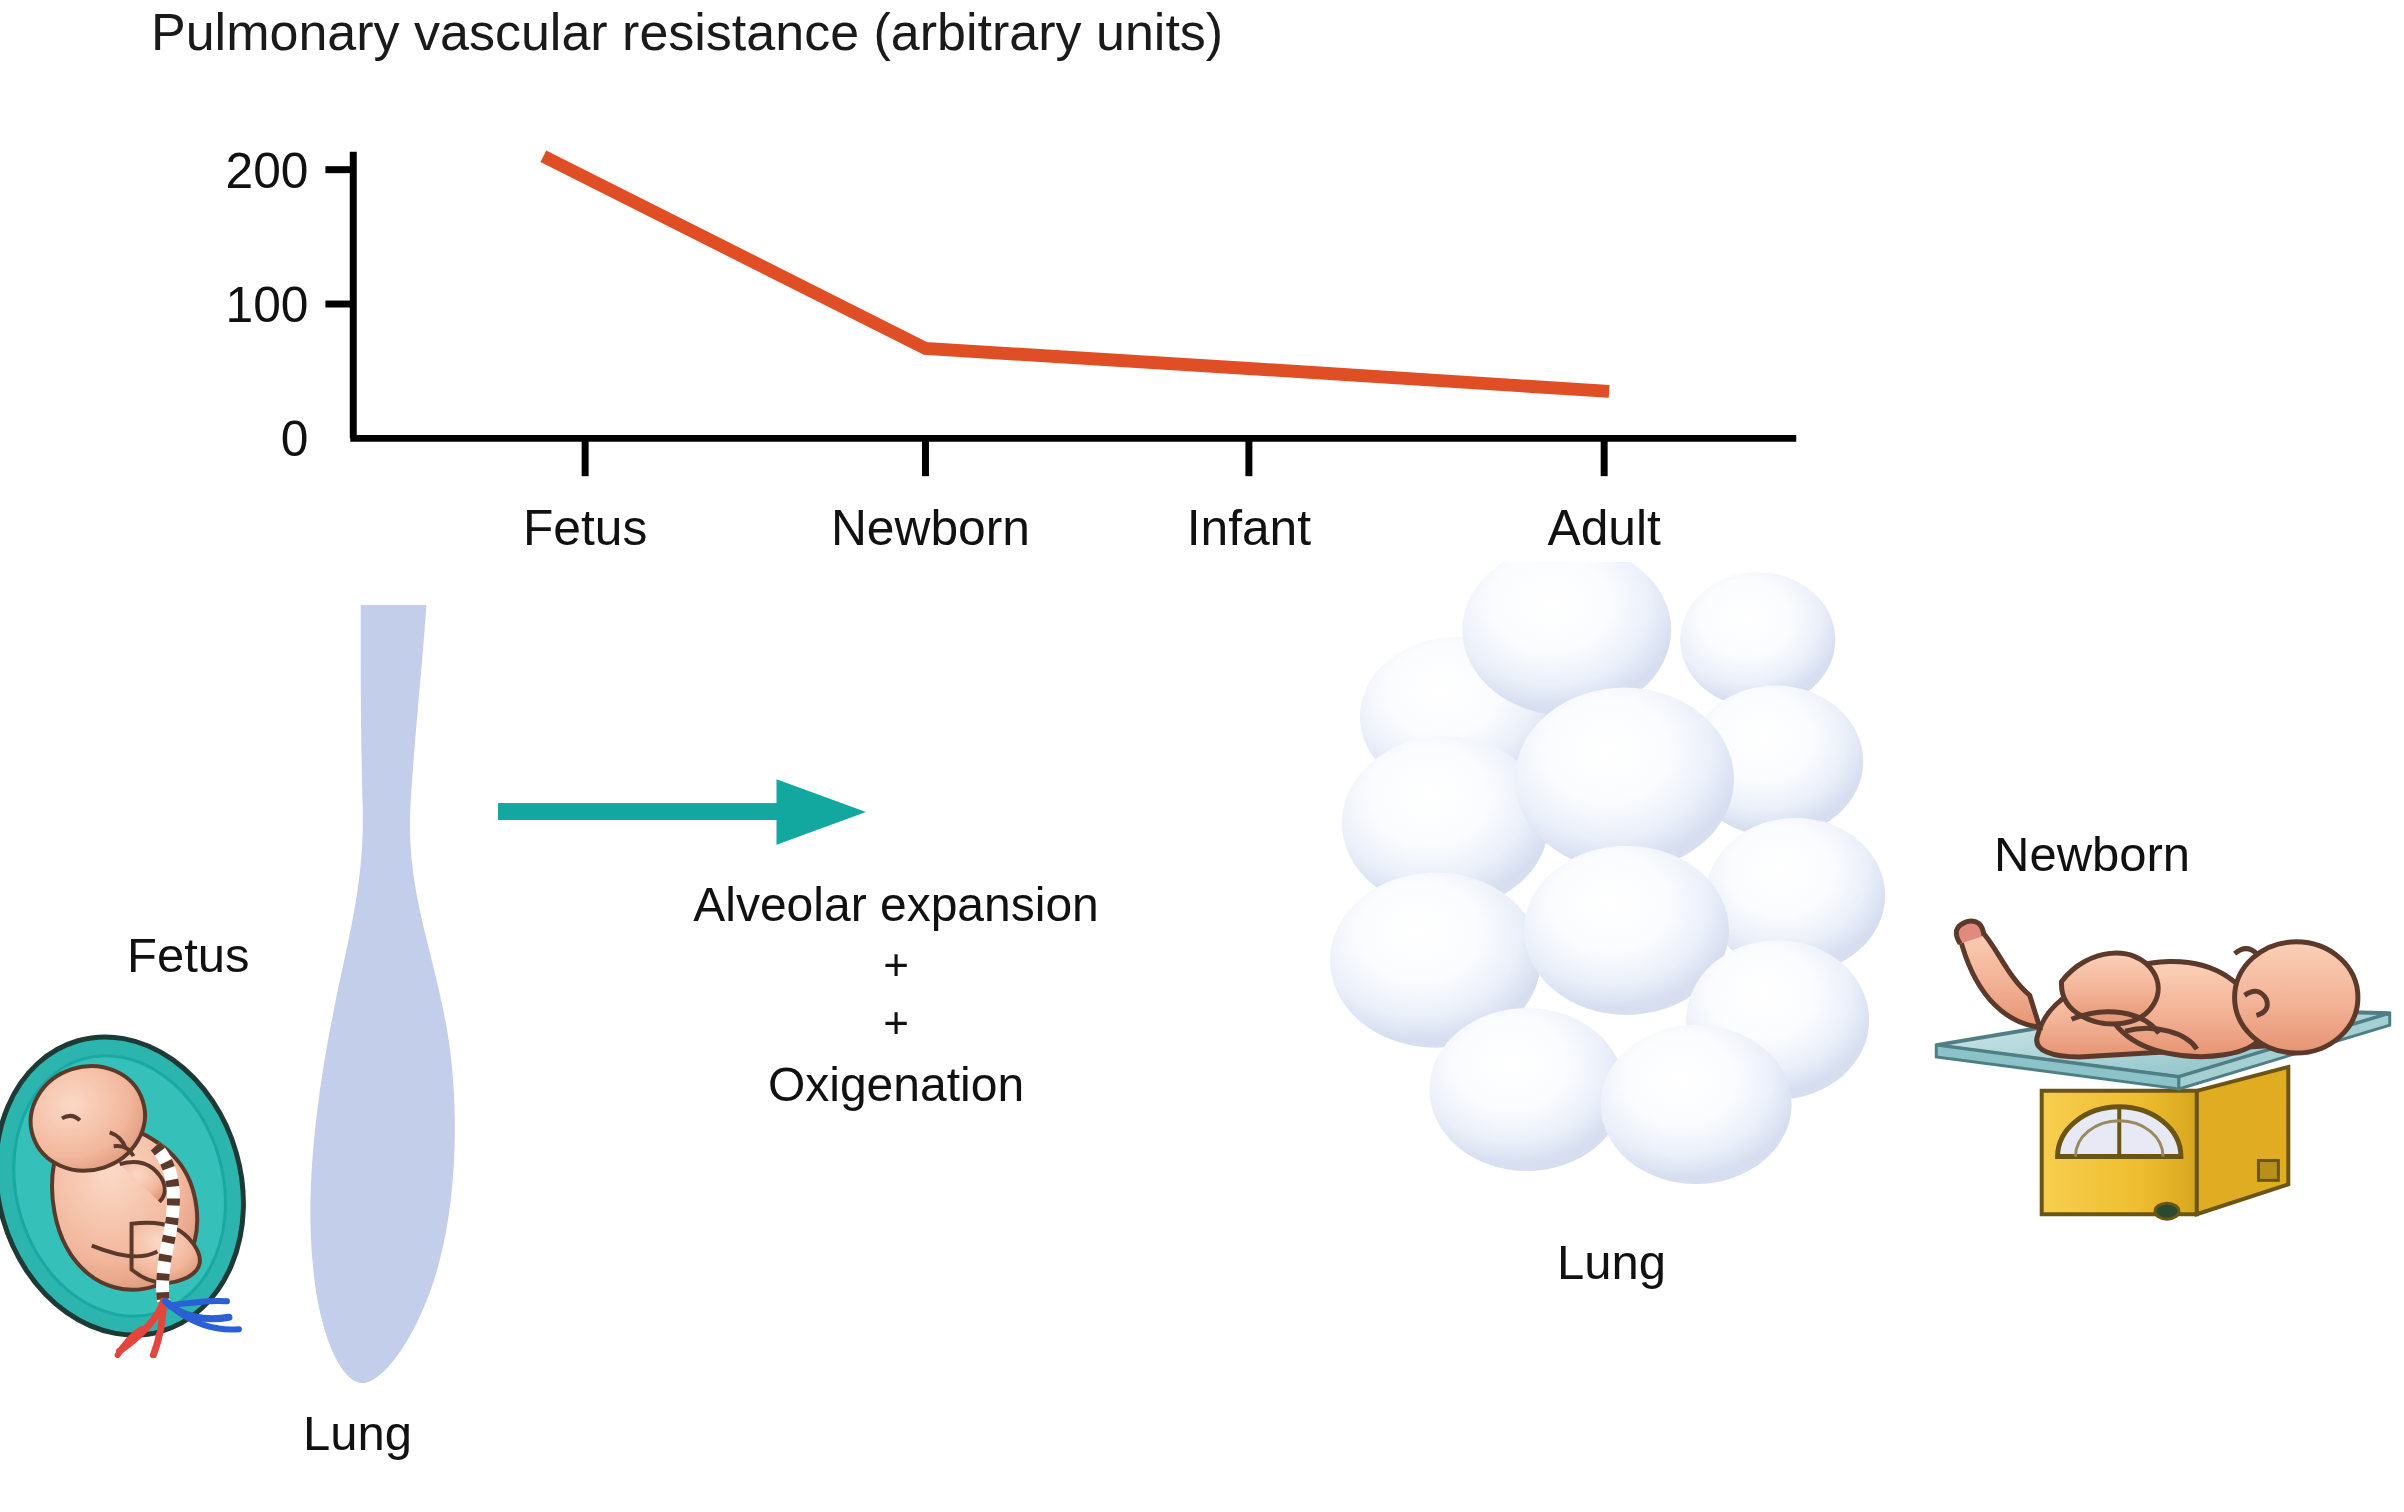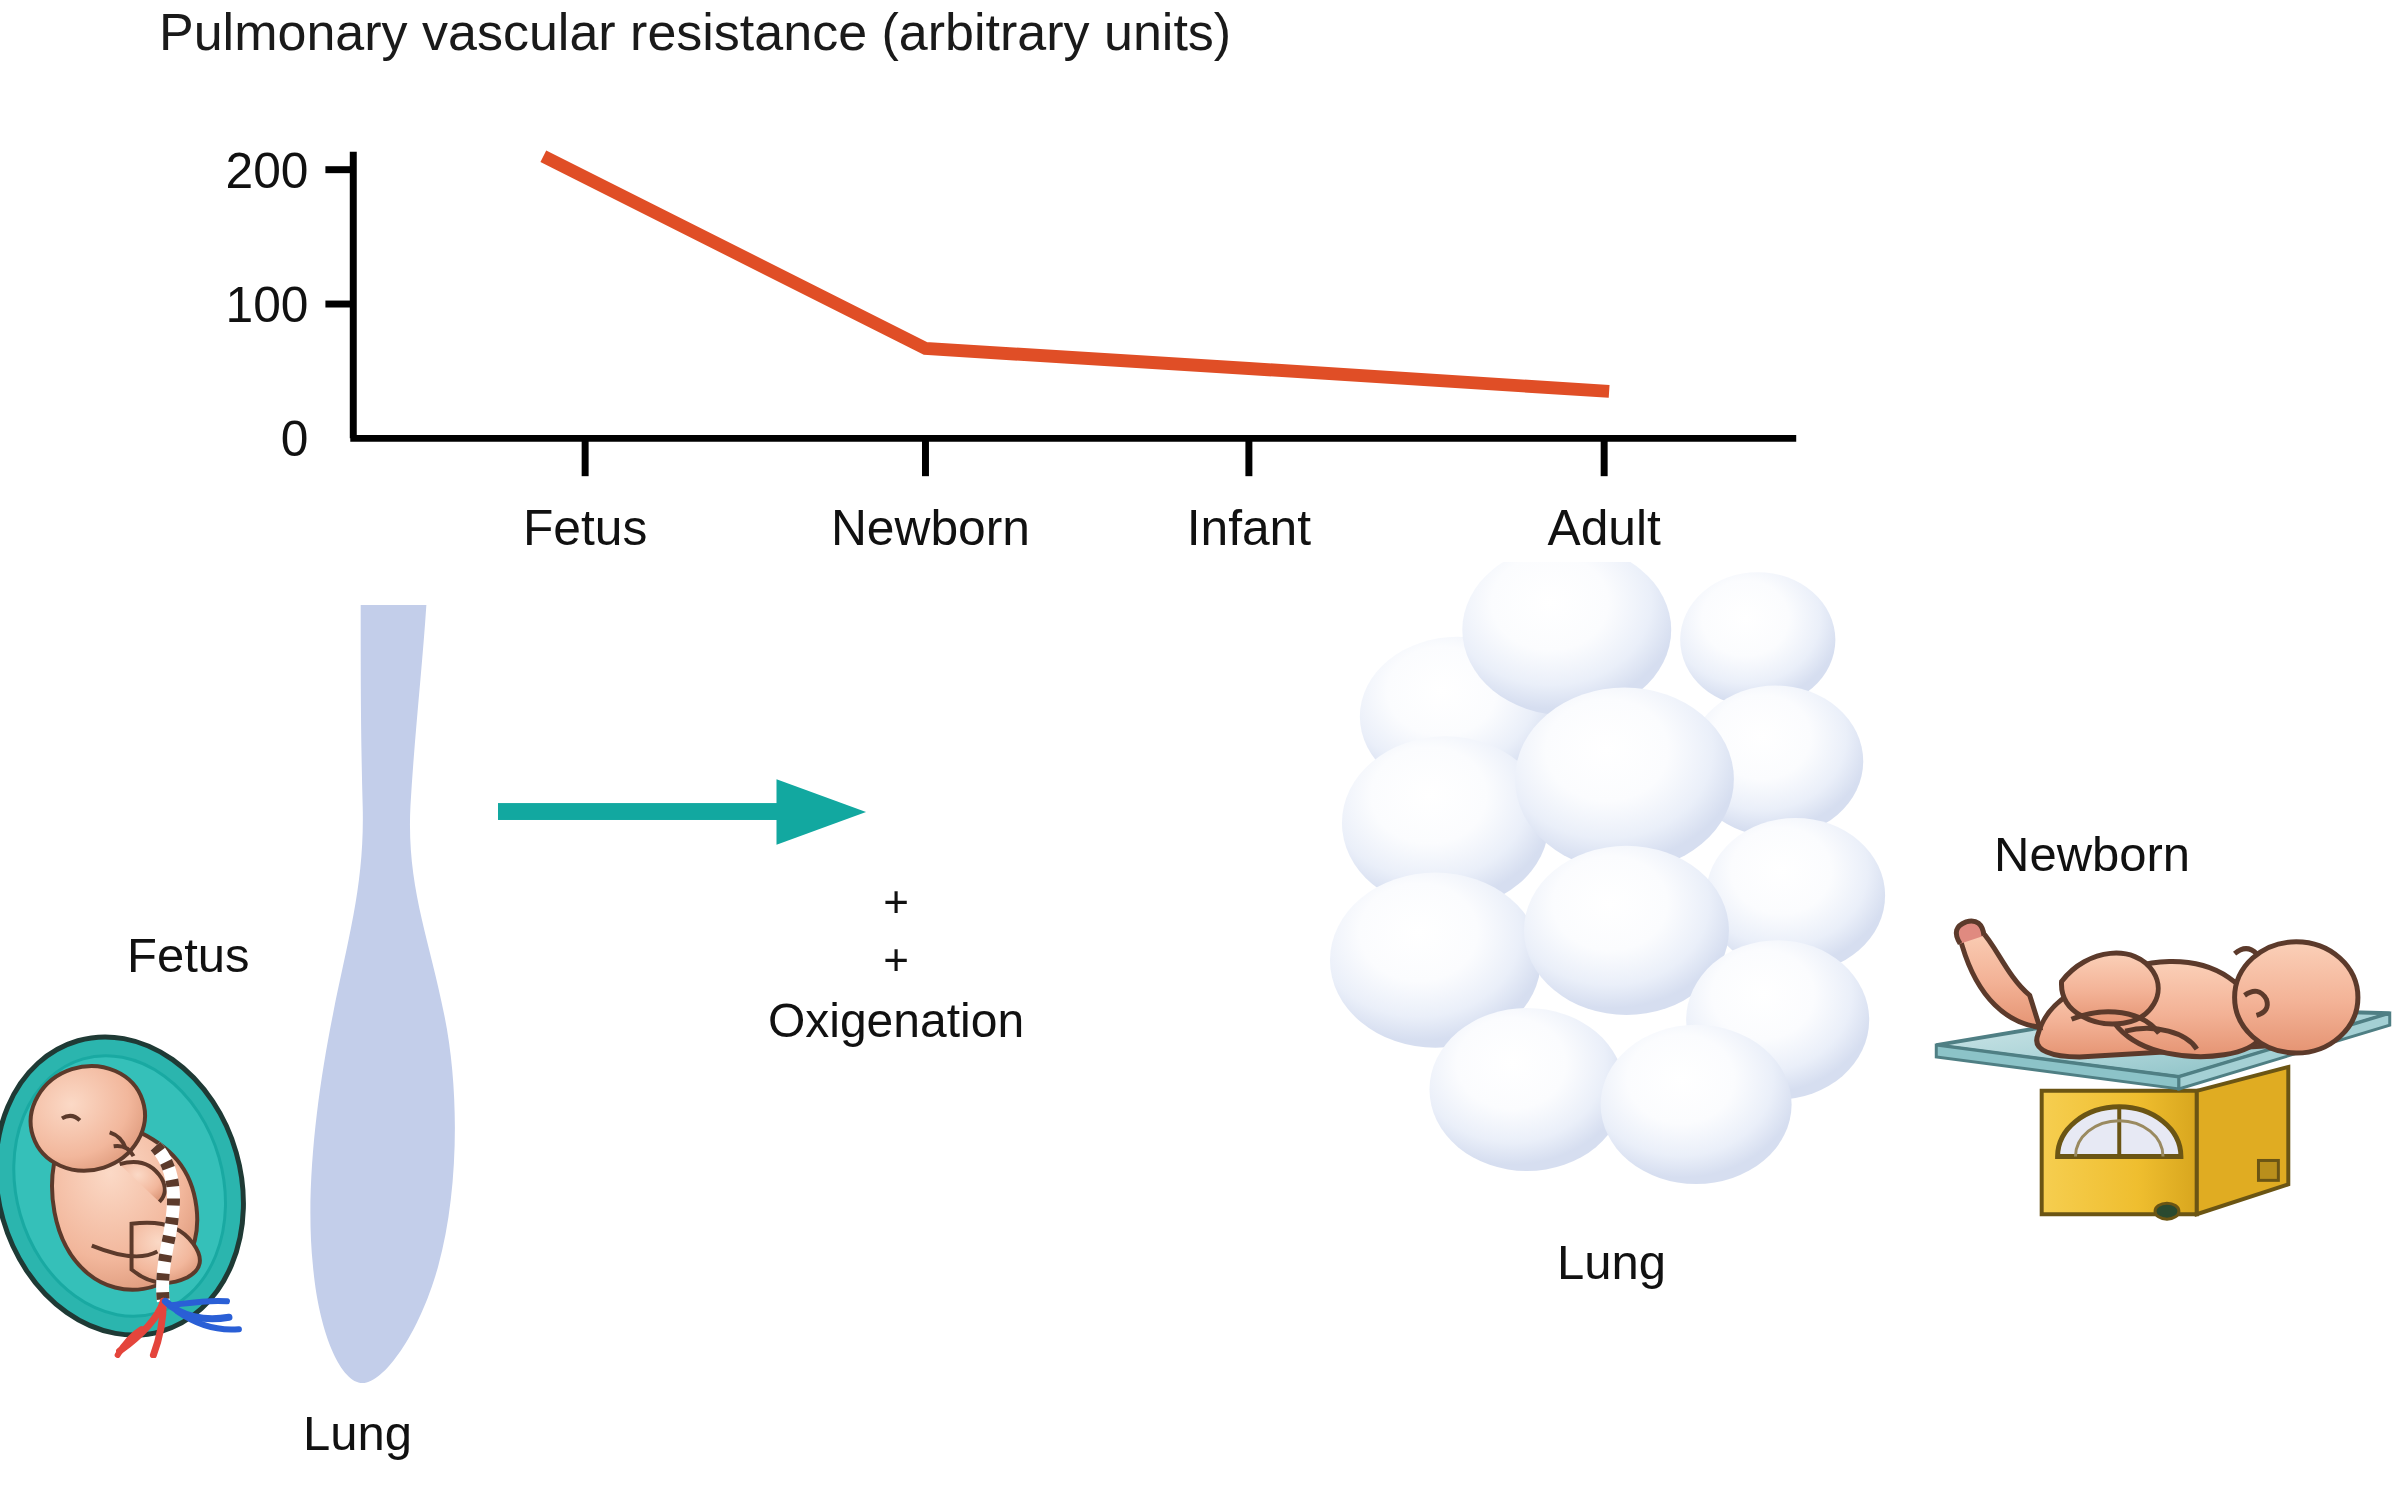--- a/index.html
+++ b/index.html
@@ -14,21 +14,21 @@
     position: relative;
     width: 2405px;
     height: 1512px;
     background: #ffffff;
     overflow: hidden;
   }
 
   
   #chart-title {
     position: absolute;
-    left: 159px;
+    left: 151px;
     top: 2px;
     font-size: 52px;
     color: #1a1a1a;
     white-space: nowrap;
   }
   #chart-svg {
     position: absolute;
     left: 0px;
     top: 60px;
   }
@@ -139,20 +139,21 @@
              C50,340 66,288 64,210
              C62,140 62,70 62,8 Z" fill="#C3CEEA"></path>
   </svg>
 
   <svg id="arrow-svg" width="378" height="90" viewBox="0 0 380 90">
     <rect x="0" y="32" width="300" height="17" fill="#12A8A0"></rect>
     <polygon points="280,8 370,41 280,74" fill="#12A8A0"></polygon>
   </svg>
 
   <div id="process-text">
+    <div>Alveolar expansion</div>
     <div class="plus">+</div>
     <div class="plus">+</div>
     <div>Oxigenation</div>
   </div>
 
   <svg id="alveoli-svg" width="577" height="667" viewBox="0 0 580 670">
     <defs>
       <radialGradient id="alvGrad" cx="42%" cy="34%" r="62%">
         <stop offset="0%" stop-color="#ffffff"></stop>
         <stop offset="45%" stop-color="#fbfcfe"></stop>

